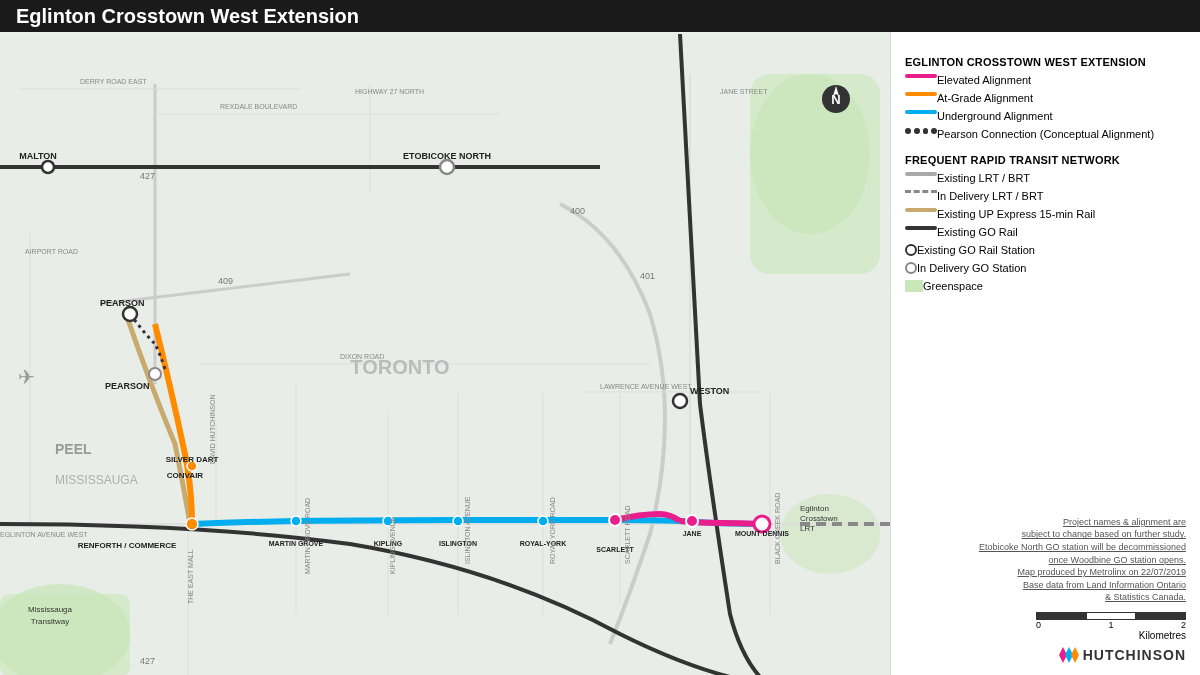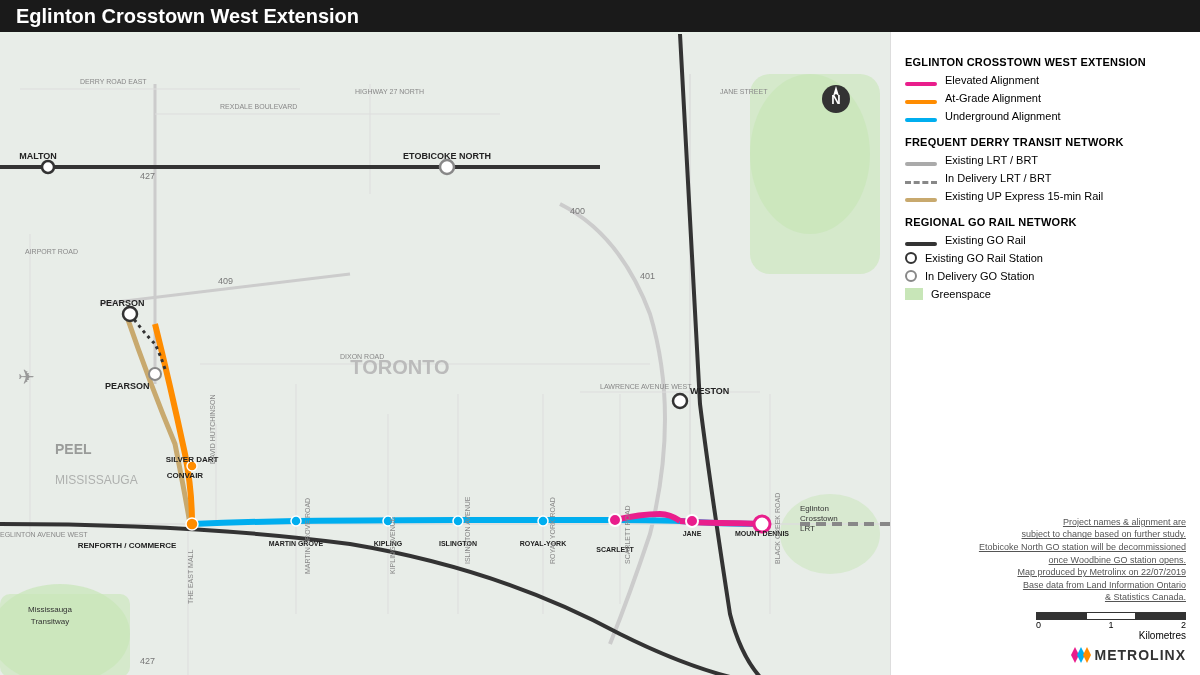--- a/index.html
+++ b/index.html
@@ -50,22 +50,22 @@
     .legend-section-title {
       font-weight: bold;
       font-size: 11px;
       margin-top: 8px;
       margin-bottom: 2px;
       letter-spacing: 0.02em;
     }
 
     .legend-item {
       display: flex;
-      align-items: flex-end;
-      gap: 8px;
+      align-items: flex-start;
+      gap: 0;
       margin-bottom: 2px;
       font-size: 11px;
     }
 
     .legend-line {
       width: 32px;
       height: 4px;
       border-radius: 2px;
       flex-shrink: 0;
     }
@@ -329,37 +329,45 @@
         <span>Elevated Alignment</span>
       </div>
       <div class="legend-item">
         <div class="legend-line" style="background:#ff8c00;"></div>
         <span>At-Grade Alignment</span>
       </div>
       <div class="legend-item">
         <div class="legend-line" style="background:#00aeef;"></div>
         <span>Underground Alignment</span>
       </div>
-
-      <div class="legend-section-title">FREQUENT DERRY TRANSIT NETWORK</div>
+      <div class="legend-item">
+        <div class="legend-line-dotted">
+          <div class="legend-dot-circle"></div>
+          <div class="legend-dot-circle"></div>
+          <div class="legend-dot-circle"></div>
+          <div class="legend-dot-circle"></div>
+        </div>
+        <span>Pearson Connection (Conceptual Alignment)</span>
+      </div>
+
+      <div class="legend-section-title">FREQUENT RAPID TRANSIT NETWORK</div>
 
       <div class="legend-item">
         <div class="legend-line" style="background:#aaa;"></div>
         <span>Existing LRT / BRT</span>
       </div>
       <div class="legend-item">
         <div class="legend-line-dashed"></div>
         <span>In Delivery LRT / BRT</span>
       </div>
       <div class="legend-item">
         <div class="legend-line" style="background:#c8a96e;"></div>
         <span>Existing UP Express 15-min Rail</span>
       </div>
 
-      <div class="legend-section-title">REGIONAL GO RAIL NETWORK</div>
 
       <div class="legend-item">
         <div class="legend-line" style="background:#333;"></div>
         <span>Existing GO Rail</span>
       </div>
       <div class="legend-item">
         <div class="legend-circle-solid"></div>
         <span>Existing GO Rail Station</span>
       </div>
       <div class="legend-item">
@@ -387,18 +395,18 @@
           </div>
           <div style="font-size:10px; text-align:right;">Kilometres</div>
         </div>
 
         <div class="metrolinx-logo">
           <svg width="20" height="16" viewBox="0 0 20 16">
             <polygon points="0,8 4,0 8,8 4,16" fill="#e91e8c"></polygon>
             <polygon points="6,8 10,0 14,8 10,16" fill="#00aeef"></polygon>
             <polygon points="12,8 16,0 20,8 16,16" fill="#ff8c00"></polygon>
           </svg>
-          <span class="metrolinx-text">METROLINX</span>
+          <span class="metrolinx-text">HUTCHINSON</span>
         </div>
       </div>
     </div>
   </div>
 </div>
 
 </body></html>

